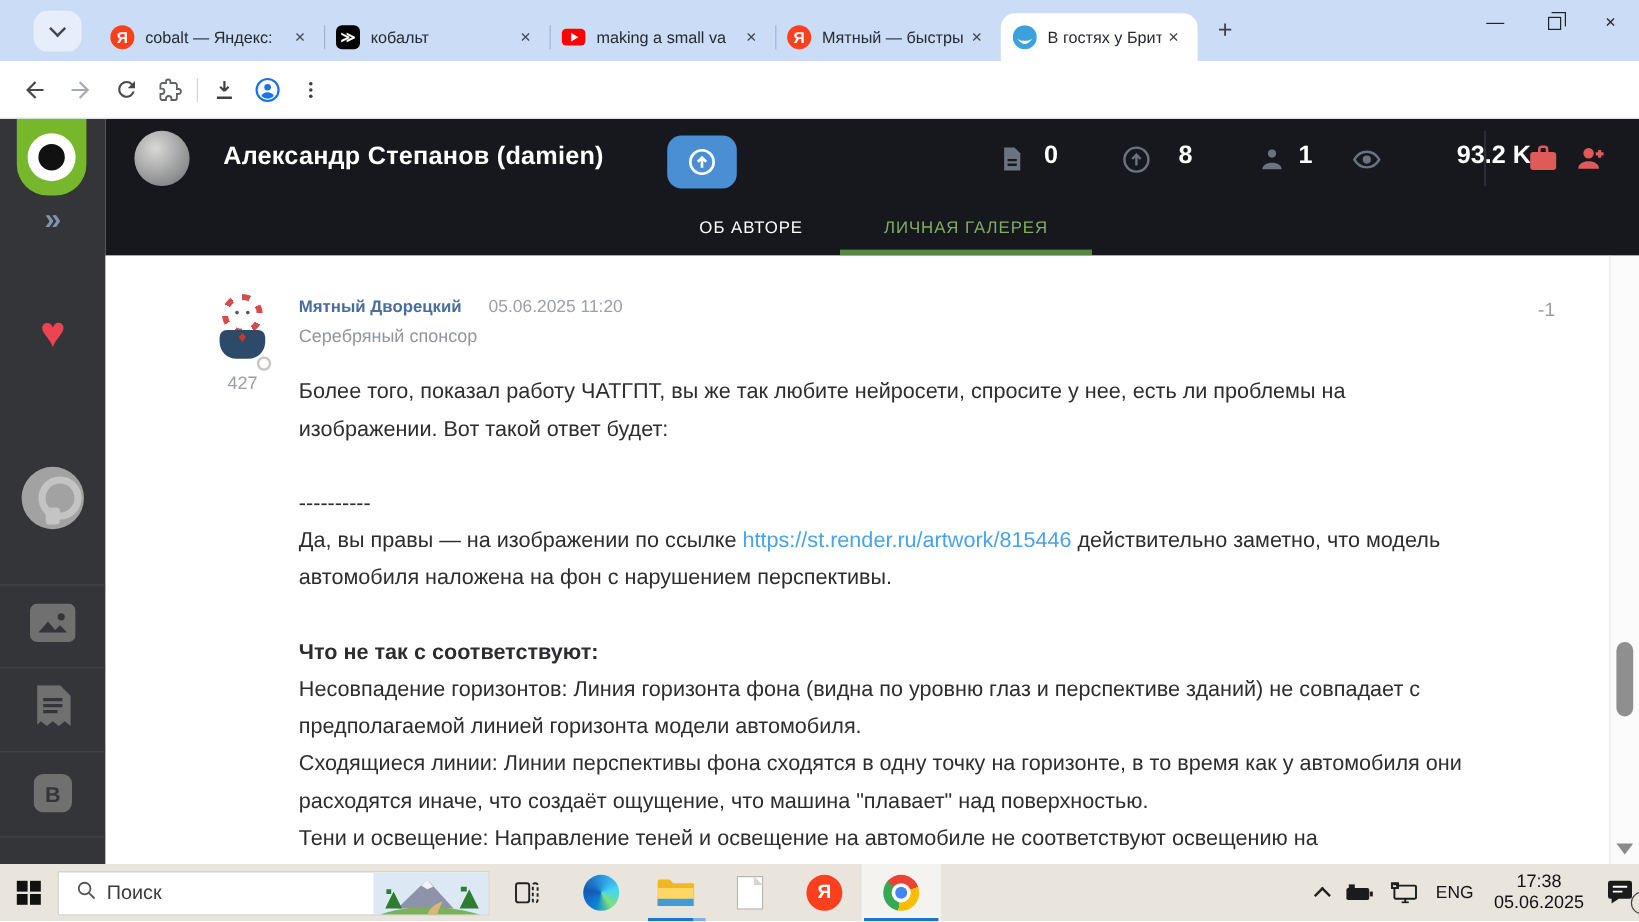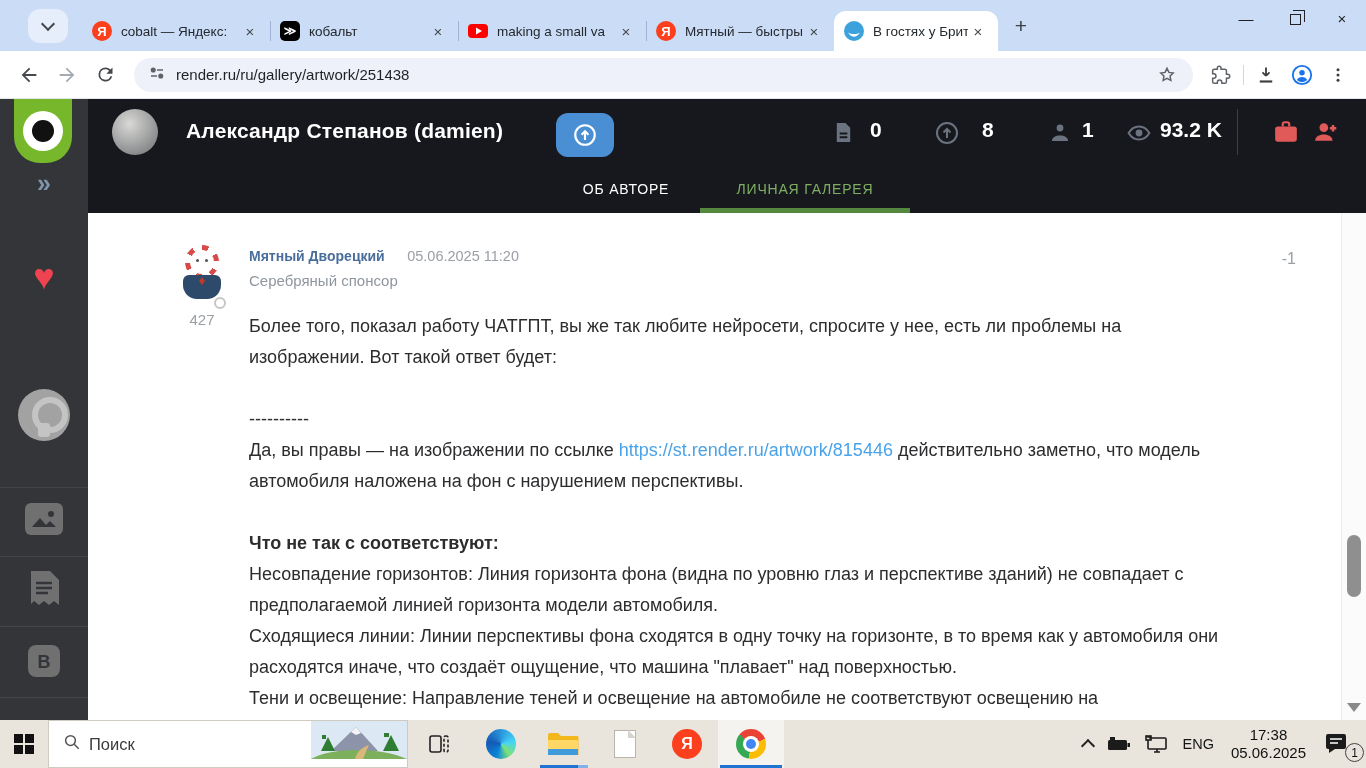--- a/index.html
+++ b/index.html
@@ -87,37 +87,37 @@
 
 .scrolltrack{position:absolute;right:0;top:114px;width:25px;height:507px;background:#fbfbfb;border-left:1px solid #ececec}
 .scrollthumb{position:absolute;right:5px;top:322px;width:14px;height:62px;border-radius:7px;background:#8f8f8f}
 .scrollarrow{position:absolute;right:5px;bottom:8px;width:0;height:0;border-left:7px solid transparent;border-right:7px solid transparent;border-top:9px solid #8a8a8a}
 
 
 .taskbar{position:absolute;left:0;top:720px;width:1366px;height:48px;background:#e9e5dd;display:flex;align-items:center}
 .tb-start{flex:none;width:48px;height:48px;display:flex;align-items:center;justify-content:center}
 .winlogo{display:grid;grid-template-columns:9px 9px;grid-template-rows:9px 9px;gap:2px}
 .winlogo i{background:#111}
-.tb-search{flex:none;position:relative;width:360px;height:48px;background:#fff;border:1px solid #cfcbc3;display:flex;align-items:center;overflow:hidden}
+.tb-search{flex:none;position:relative;width:360px;height:37px;background:#fff;border:1px solid #cfcbc3;display:flex;align-items:center;overflow:hidden}
 .tb-search .lbl{font-size:16.5px;color:#3b3b3b;margin-left:8px}
 .tb-pic{position:absolute;right:0;top:0;width:96px;height:38px}
 .ticon{flex:none;width:62px;height:48px;display:flex;align-items:center;justify-content:center;position:relative}
 .ticon.chrome{width:66px;background:rgba(255,255,255,.55)}
 .uline{position:absolute;bottom:0;left:8px;height:3px;background:#1e74d0}
 .uline.l46{width:38px}
 .uline.lt{left:46px;width:10px;background:#7fb3e8}
 .uline.full{left:2px;width:62px}
 .edgeball{width:30px;height:30px;border-radius:50%;background:conic-gradient(from 200deg,#0a84d8,#1559b5 22%,#2d9fe0 48%,#45d3f7 66%,#7ce27a 84%,#0a84d8)}
 .yball{width:30px;height:30px;border-radius:50%;background:#fc3f1d;color:#fff;font-weight:bold;font-size:16px;display:flex;align-items:center;justify-content:center}
 .chromeball{position:relative;width:30px;height:30px;border-radius:50%;background:conic-gradient(from 70deg,#fbbc04 0 120deg,#34a853 0 240deg,#ea4335 0 360deg)}
 .chromeball::before{content:"";position:absolute;left:7px;top:7px;width:16px;height:16px;border-radius:50%;background:#fff}
 .chromeball::after{content:"";position:absolute;left:10px;top:10px;width:10px;height:10px;border-radius:50%;background:#4285f4}
 .docpage{width:22px;height:28px;background:#fff;border:1px solid #b9b5ae;position:relative}
 .docpage::before{content:"";position:absolute;right:-1px;top:-1px;width:8px;height:8px;background:#d8d4cd;clip-path:polygon(0 0,100% 100%,0 100%)}
-.tray{margin-left:auto;display:flex;align-items:center;height:48px;padding-right:14px}
+.tray{margin-left:auto;display:flex;align-items:center;height:48px;}
 .tr-it{display:flex;align-items:center;justify-content:center;height:48px;padding:0 7px}
 .cssup{width:10px;height:10px;border-left:2px solid #222;border-top:2px solid #222;transform:rotate(45deg);margin-top:4px}
 .tr-lang{font-size:14.5px;color:#161616}
 .tr-clock{text-align:center;font-size:15px;color:#111;line-height:18px;padding:0 10px}
 .tr-notif{position:relative;padding:0 4px;margin-left:4px}
 .nbadge{position:absolute;right:-12px;bottom:6px;width:19px;height:19px;border-radius:50%;border:1.5px solid #444;background:#e9e5dd;font-size:12px;color:#111;display:flex;align-items:center;justify-content:center}
 </style>
 </head>
 <body>
 
@@ -185,34 +185,20 @@
         <svg width="22" height="22" viewBox="0 0 24 24" fill="#a5abb3">
           <path d="M4 11h12.2l-5.6-5.6L12 4l8 8-8 8-1.4-1.4 5.6-5.6H4z"></path>
         </svg>
       </span>
     <span class="navbtn">
         <svg width="21" height="21" viewBox="0 0 24 24" fill="#45484d">
           <path d="M17.65 6.35A7.95 7.95 0 0 0 12 4a8 8 0 1 0 7.73 10h-2.08A6 6 0 1 1 12 6c1.66 0 3.14.69 4.22 1.78L13 11h7V4z"></path>
         </svg>
       </span>
 
-    <div class="urlpill">
-      <span><svg width="18" height="18" viewBox="0 0 24 24" stroke="#5f6368" stroke-width="2" fill="#5f6368">
-            <circle cx="7" cy="8" r="2.4"></circle>
-            <path d="M12 8h8" fill="none"></path>
-            <path d="M4 16h8" fill="none"></path>
-            <circle cx="17" cy="16" r="2.4"></circle>
-          </svg></span>
-      <span class="urltext">render.ru/ru/gallery/artwork/251438</span>
-      <span class="rbtn">
-          <svg width="20" height="20" viewBox="0 0 24 24" fill="none" stroke="#5f6368" stroke-width="1.8">
-            <path d="m12 4 2.3 4.9 5.2.7-3.8 3.7.9 5.2-4.6-2.5-4.6 2.5.9-5.2L4.5 9.6l5.2-.7z"></path>
-          </svg>
-        </span>
-    </div>
 
     <span class="rbtn">
         <svg width="20" height="20" viewBox="0 0 24 24" fill="none" stroke="#5f6368" stroke-width="1.8">
           <path d="M20 11h-1.5V7a2 2 0 0 0-2-2H12V3.7A2.2 2.2 0 0 0 9.8 1.5 2.2 2.2 0 0 0 7.6 3.7V5H4a2 2 0 0 0-2 2v3.6h1.3a2.7 2.7 0 0 1 0 5.4H2V20a2 2 0 0 0 2 2h3.6v-1.3a2.7 2.7 0 0 1 5.4 0V22h3.5a2 2 0 0 0 2-2v-4H20a2.5 2.5 0 0 0 0-5z"></path>
         </svg>
       </span>
     <span class="tooldiv"></span>
     <span class="rbtn">
         <svg width="20" height="20" viewBox="0 0 24 24">
           <path d="M12 3v10m0 0 4.2-4.2M12 13 7.8 8.8" stroke="#3c4043" stroke-width="2.2" fill="none"></path>
@@ -290,21 +276,21 @@
       <span class="stat-ic" style="left:960px"><svg width="24" height="24" viewBox="0 0 24 24">
             <circle cx="12" cy="7" r="3.4" fill="#6b7380"></circle>
             <path d="M4 20c0-3.4 3.4-5.4 8-5.4s8 2 8 5.4z" fill="#6b7380"></path>
           </svg></span>
       <span class="stat-n" style="left:994px">1</span>
 
       <span class="stat-ic" style="left:1038px"><svg width="26" height="24" viewBox="0 0 24 24">
             <path d="M12 5.5C6.5 5.5 2.9 9.8 1.6 12c1.3 2.2 4.9 6.5 10.4 6.5S21.1 14.2 22.4 12C21.1 9.8 17.5 5.5 12 5.5z" fill="none" stroke="#6b7380" stroke-width="2"></path>
             <circle cx="12" cy="12" r="3.4" fill="#6b7380"></circle>
           </svg></span>
-      <span class="stat-n" style="left:1072px;width:76px;overflow:hidden">93.2 K</span>
+      <span class="stat-n" style="left:1126px;width:76px;overflow:hidden">93.2 K</span>
 
       <span class="sh-vdiv"></span>
       <span class="sh-red" style="left:1184px"><svg width="28" height="26" viewBox="0 0 24 24">
             <path d="M9 7V5a2 2 0 0 1 2-2h2a2 2 0 0 1 2 2v2" stroke="#e05a5a" stroke-width="2" fill="none"></path>
             <rect x="2" y="7" width="20" height="14" rx="2.5" fill="#e05a5a"></rect>
           </svg></span>
       <span class="sh-red" style="left:1224px"><svg width="28" height="26" viewBox="0 0 24 24">
             <circle cx="10" cy="8" r="4" fill="#e05a5a"></circle>
             <path d="M2 20c0-3.8 3.8-5.8 8-5.8s8 2 8 5.8z" fill="#e05a5a"></path>
             <path d="M18.5 5.5v6M15.5 8.5h6" stroke="#e05a5a" stroke-width="2.4"></path>

